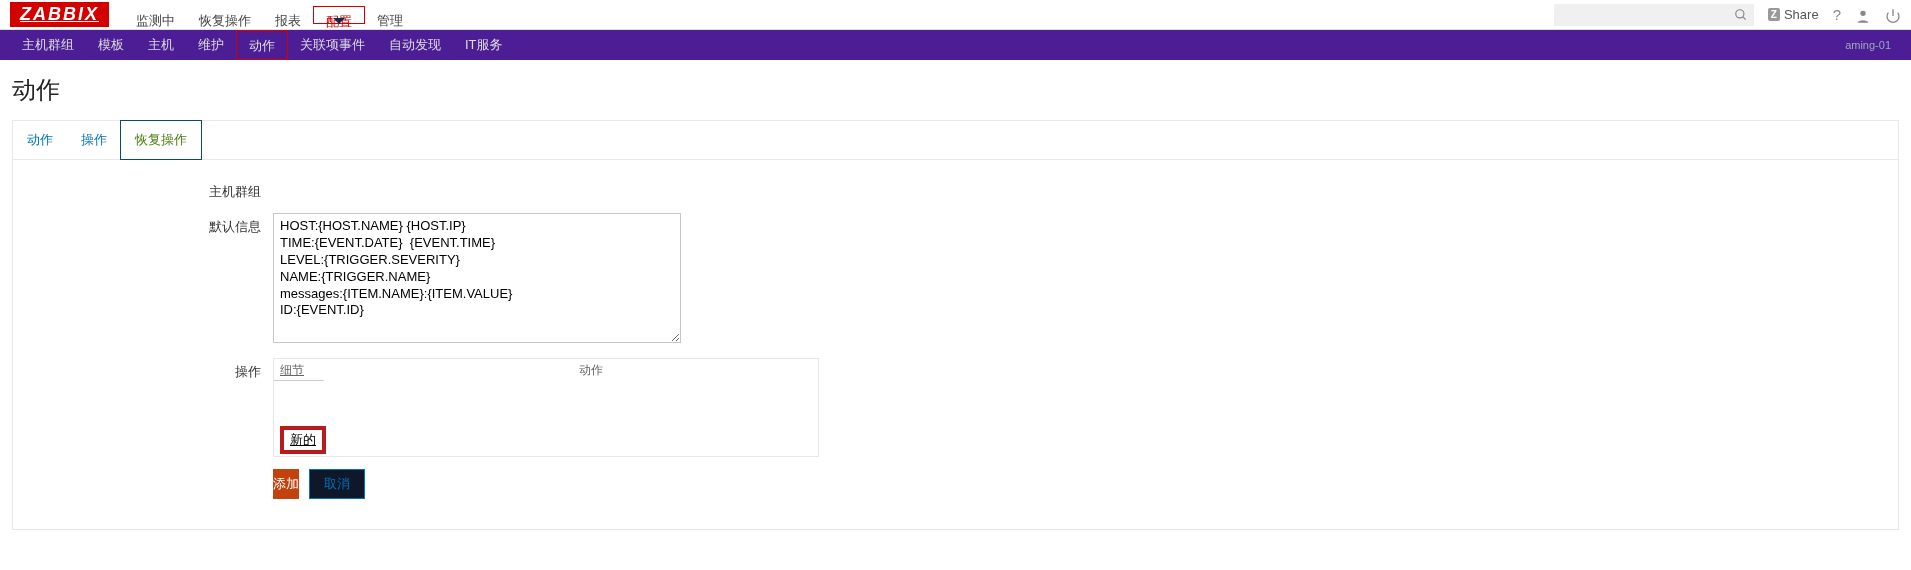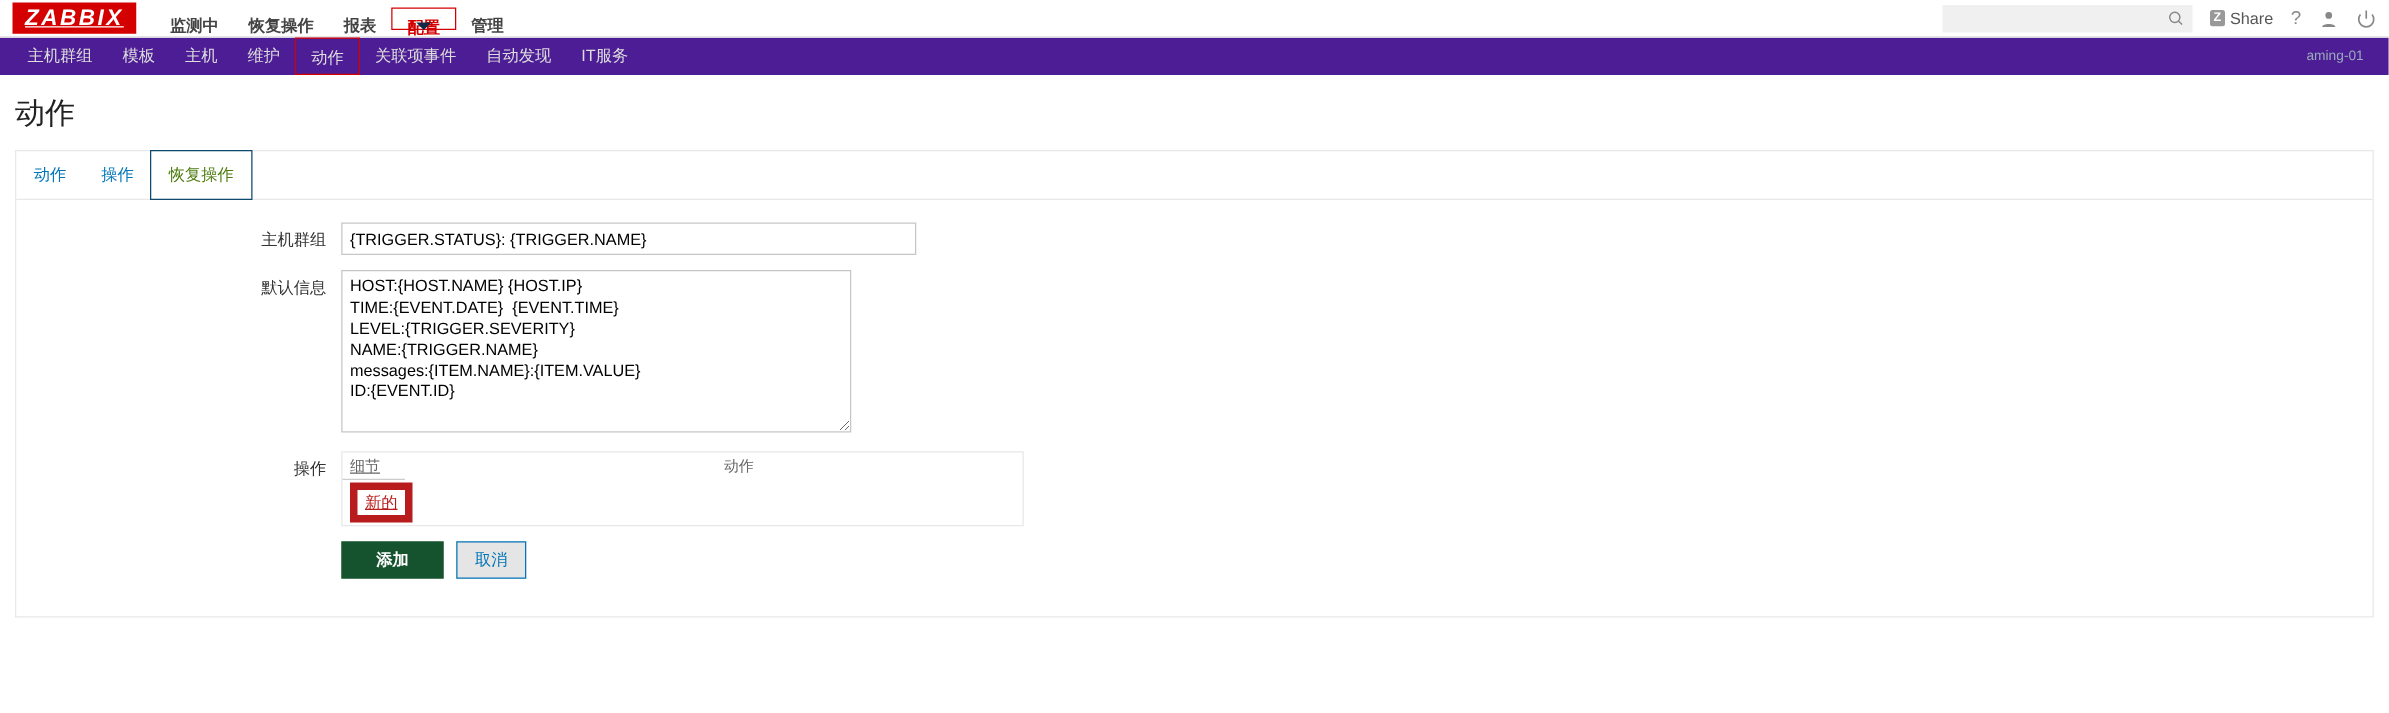--- a/index.html
+++ b/index.html
@@ -1,20 +1,20 @@
 <!DOCTYPE html>
 <html><head>
 <meta charset="utf-8">
 <style>
 * { box-sizing: border-box; margin: 0; padding: 0; }
 body { font-family: Arial, "Microsoft YaHei", sans-serif; font-size: 13px; background: #fff; color: #333; }
 
 .topbar { height: 30px; background: #fff; display: flex; align-items: center; padding: 0 10px; border-bottom: 1px solid #ddd; position: relative; }
 .logo { background: #d40000; color: #fff; font-weight: bold; font-size: 18px; letter-spacing: 2px; padding: 2px 10px; font-style: italic; margin-right: 15px; text-decoration: underline; }
-.topnav { display: flex; height: 18px; font-weight: bold; }
+.topnav { display: flex; height: 18px; }
 .topnav-item { padding: 0 12px; line-height: 30px; color: #444; cursor: pointer; position: relative; }
 .topnav-item.active { color: #d40000; }
 .topnav-item.boxed { border: 1px solid #d40000; }
 .topnav-item.boxed::after { content: ""; position: absolute; bottom: -7px; left: 50%; transform: translateX(-50%); border: 6px solid transparent; border-top-color: #0e2a47; }
 .top-right { margin-left: auto; display: flex; align-items: center; gap: 14px; }
 .search-box { width: 200px; height: 22px; background: #f0f0f0; display: flex; align-items: center; justify-content: flex-end; padding-right: 6px; color: #888; }
 .share-btn { display: flex; align-items: center; gap: 4px; color: #555; cursor: pointer; }
 .share-z { background: #999; color: #fff; font-size: 10px; padding: 1px 3px; border-radius: 2px; font-weight: bold; }
 .icon-btn { color: #888; cursor: pointer; font-size: 15px; }
 
@@ -37,25 +37,25 @@
 .form-label { width: 240px; text-align: right; padding-right: 12px; padding-top: 5px; color: #333; }
 .form-field { flex: 0 0 auto; }
 .text-input { width: 460px; height: 26px; border: 1px solid #c6c6c6; padding: 2px 6px; font-family: inherit; font-size: 13px; }
 .textarea-input { width: 408px; height: 130px; border: 1px solid #c6c6c6; padding: 4px 6px; font-family: inherit; font-size: 13px; resize: both; line-height: 1.3; }
 
 .ops-table { width: 546px; border: 1px solid #e8e8e8; }
 .ops-header { display: flex; height: 22px; line-height: 22px; color: #666; font-size: 12px; gap: 40px; }
 .ops-header-cell1 { border-bottom: 1px solid #ccc; padding: 0 6px; text-decoration: underline; width: 50px; }
 .ops-header-cell2 { flex: 1; text-align: center; }
 .ops-new-row { padding: 2px 6px; }
-.ops-new-link { color: #b91c1c; border: 6px solid #b91c1c; padding: 1px 6px; cursor: pointer; display: inline-block; text-decoration: underline; }
+.ops-new-link { color: #000000; border: 4px solid #b91c1c; padding: 1px 6px; cursor: pointer; display: inline-block; text-decoration: underline; margin-top: 43px; }
 
 .buttons-row { display: flex; gap: 10px; }
-.btn-primary { background: #14532d; color: #fff; border: none; padding: 6px 28px; cursor: pointer; font-size: 13px; font-weight: bold; }
-.btn-secondary { background: #e5e5e5; color: #0275b8; border: 1px solid #0275b8; padding: 5px 14px; cursor: pointer; font-size: 13px; }
+.btn-primary { background: #c2410c; color: #fff; border: none; padding: 6px 0; cursor: pointer; font-size: 13px; }
+.btn-secondary { background: #0f172a; color: #0275b8; border: 1px solid #0275b8; padding: 5px 14px; cursor: pointer; font-size: 13px; }
 
 svg { display: inline-block; vertical-align: middle; }
 </style>
 </head>
 <body>
 
 <div class="topbar">
   <div class="logo">ZABBIX</div>
   <div class="topnav">
     <div class="topnav-item">监测中</div>
@@ -113,23 +113,20 @@
   <div class="tabs">
     <div class="tab">动作</div>
     <div class="tab">操作</div>
     <div class="tab active-boxed">恢复操作</div>
   </div>
 
   <div class="form-body">
 
     <div class="form-row">
       <div class="form-label">主机群组</div>
-      <div class="form-field">
-        <input class="text-input" type="text" value="{TRIGGER.STATUS}: {TRIGGER.NAME}" style="">
-      </div>
     </div>
 
     <div class="form-row">
       <div class="form-label">默认信息</div>
       <div class="form-field">
         <textarea class="textarea-input" style="">HOST:{HOST.NAME} {HOST.IP}
 TIME:{EVENT.DATE}  {EVENT.TIME}
 LEVEL:{TRIGGER.SEVERITY}
 NAME:{TRIGGER.NAME}
 messages:{ITEM.NAME}:{ITEM.VALUE}

